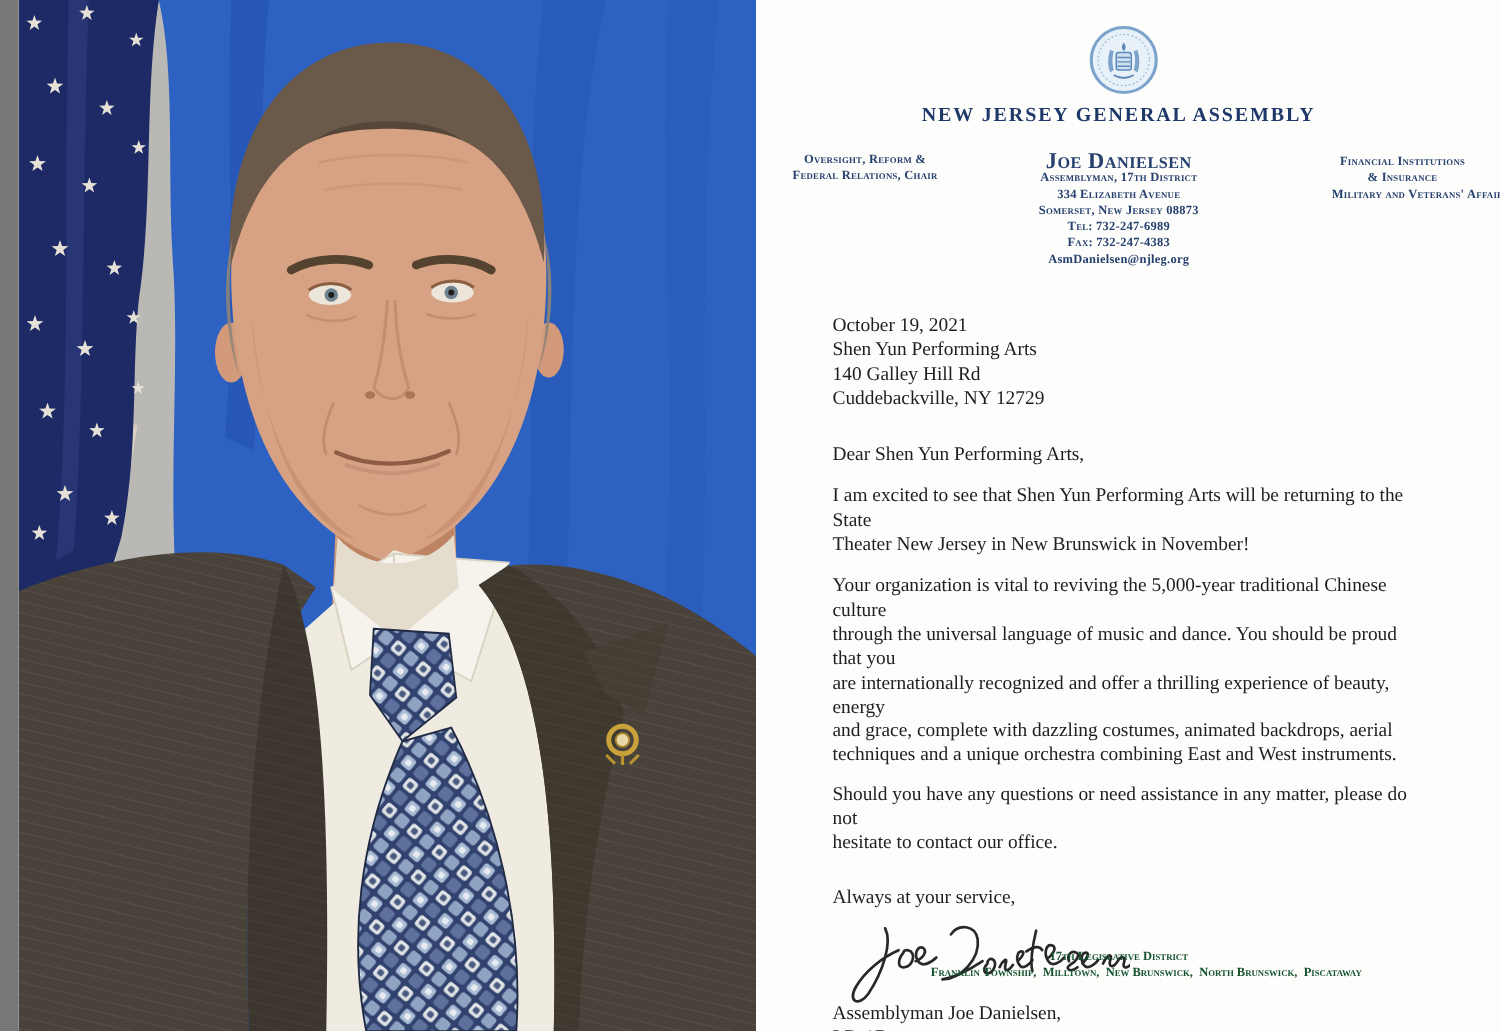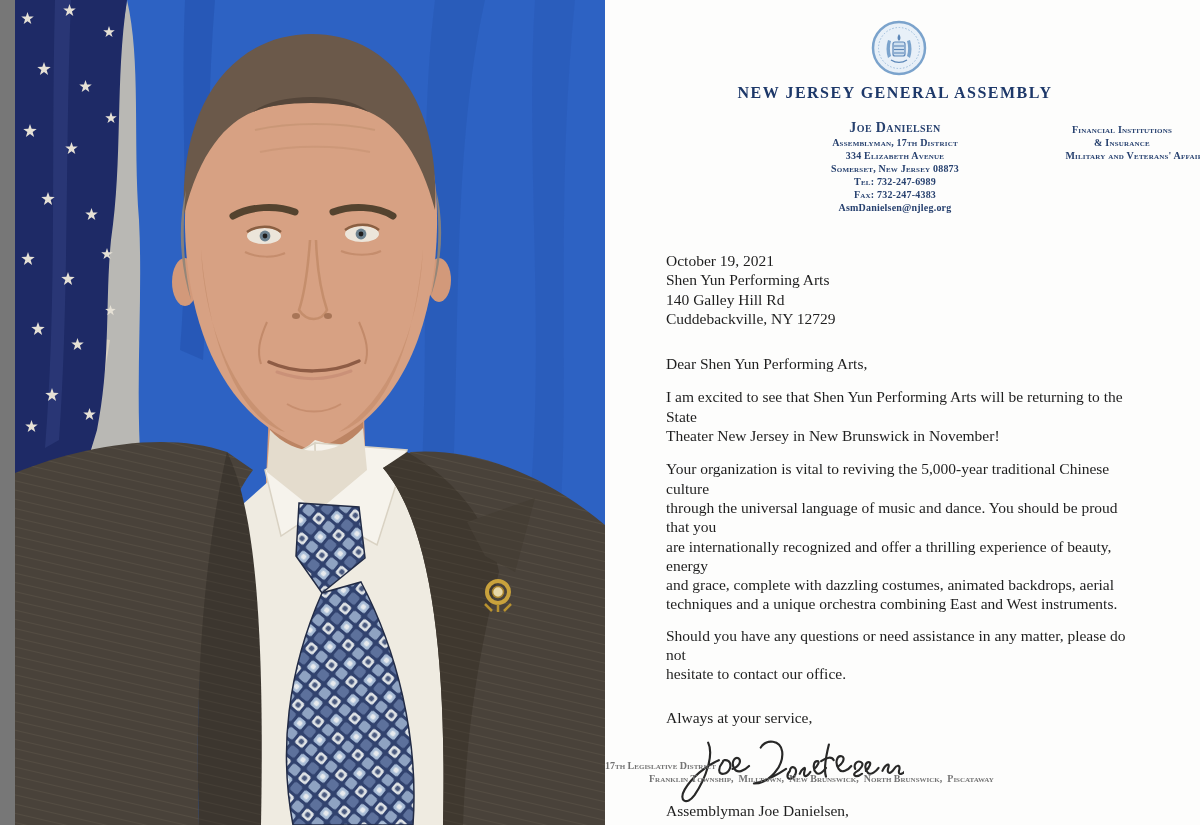--- a/index.html
+++ b/index.html
@@ -20,40 +20,40 @@
     position:absolute;top:84px;left:0;width:580px;text-align:center;
     font-weight:bold;font-size:16px;letter-spacing:1.5px;color:#1d3869;
   }
   .lh-col{
     position:absolute;font-variant:small-caps;font-weight:bold;color:#27416f;
     text-align:center;font-size:10px;line-height:12.5px;letter-spacing:.2px;
   }
   .col-left{top:122px;left:2px;width:170px;}
   .col-center{top:120px;left:170px;width:240px;}
   .col-right{top:124px;left:432px;width:170px;}
-  .contact-name{font-size:14px;line-height:16px;letter-spacing:.4px;}
+  .contact-name{font-size:18px;line-height:16px;letter-spacing:.4px;}
   .contact-line{font-size:10px;line-height:13px;}
   .contact-email{font-variant:normal;font-weight:bold;font-size:10px;line-height:13px;}
   .mil-gap{margin-top:1px;text-align:right;}
   .body-block{
     position:absolute;top:251px;left:61px;width:476px;
     font-size:15.5px;line-height:19.3px;color:#1e1e1e;
   }
   .body-block p{margin:0;white-space:pre-line;}
   .addr{white-space:pre-line;}
   .salutation{margin-top:26px !important;}
   .para{margin-top:14px !important;}
   .para-last{margin-top:12px !important;}
   .closing{margin-top:24px !important;}
   .sig-wrap{margin:2px 0 0 6px;height:74px;}
   .sig-wrap svg{display:block;}
   .signoff{margin-top:-2px !important;}
   .footer{
-    position:absolute;top:760px;left:0;width:580px;
-    font-variant:small-caps;font-weight:bold;color:#737373;
+    position:absolute;top:760px;left:0;width:580px;text-align:center;
+    font-variant:small-caps;font-weight:bold;color:#14532d;
   }
   .footer-district{font-size:10px;line-height:12px;}
   .footer-towns{font-size:10px;line-height:14px;white-space:pre-wrap;padding-left:44px;}
   .footer-recycled{
     font-variant:normal;font-style:italic;font-size:10px;line-height:12px;margin-top:6px;
   }
 </style>
 </head>
 <body>
 
@@ -210,20 +210,24 @@
         <line x1="23" y1="29.5" x2="33" y2="29.5" stroke="#5d87b8" stroke-width="1.1"></line>
         <line x1="23" y1="33" x2="33" y2="33" stroke="#5d87b8" stroke-width="1.1"></line>
         <path d="M28,14 C26,17 26,19 28,21 C30,19 30,17 28,14 Z" fill="#5d87b8"></path>
         <path d="M17,20 C15,26 15,32 17,38 L20,36 C18.5,31 18.5,26 20,21 Z" fill="#7ba3cc"></path>
         <path d="M39,20 C41,26 41,32 39,38 L36,36 C37.5,31 37.5,26 36,21 Z" fill="#7ba3cc"></path>
         <path d="M20,40 C25,43 31,43 36,40" stroke="#5d87b8" stroke-width="1.4" fill="none"></path>
       </svg>
 
       <div class="lh-title">NEW JERSEY GENERAL ASSEMBLY</div>
 
+      <div class="lh-col col-left">
+        <div>Oversight, Reform &amp;</div>
+        <div>Federal Relations, Chair</div>
+      </div>
 
       <div class="lh-col col-center">
         <div class="contact-name">Joe Danielsen</div>
         <div class="contact-line">Assemblyman, 17th District</div>
         <div class="contact-line">334 Elizabeth Avenue</div>
         <div class="contact-line">Somerset, New Jersey 08873</div>
         <div class="contact-line">Tel: 732-247-6989</div>
         <div class="contact-line">Fax: 732-247-4383</div>
         <div class="contact-email">AsmDanielsen@njleg.org</div>
       </div>

